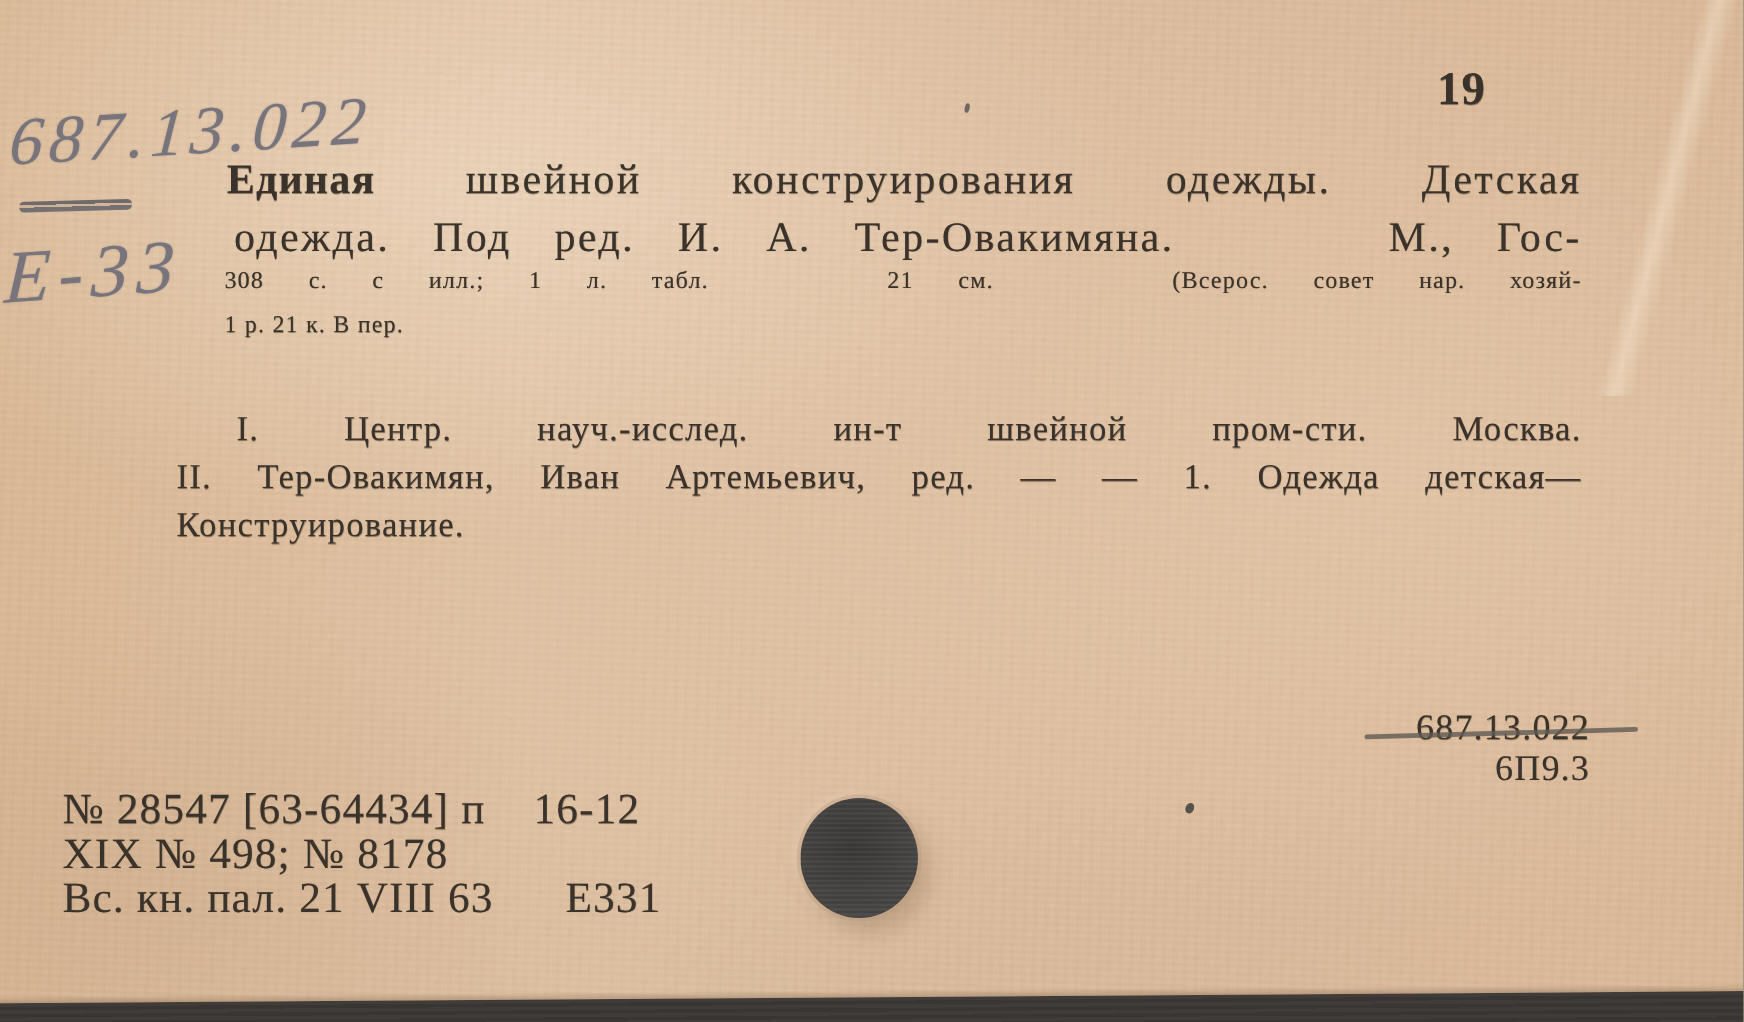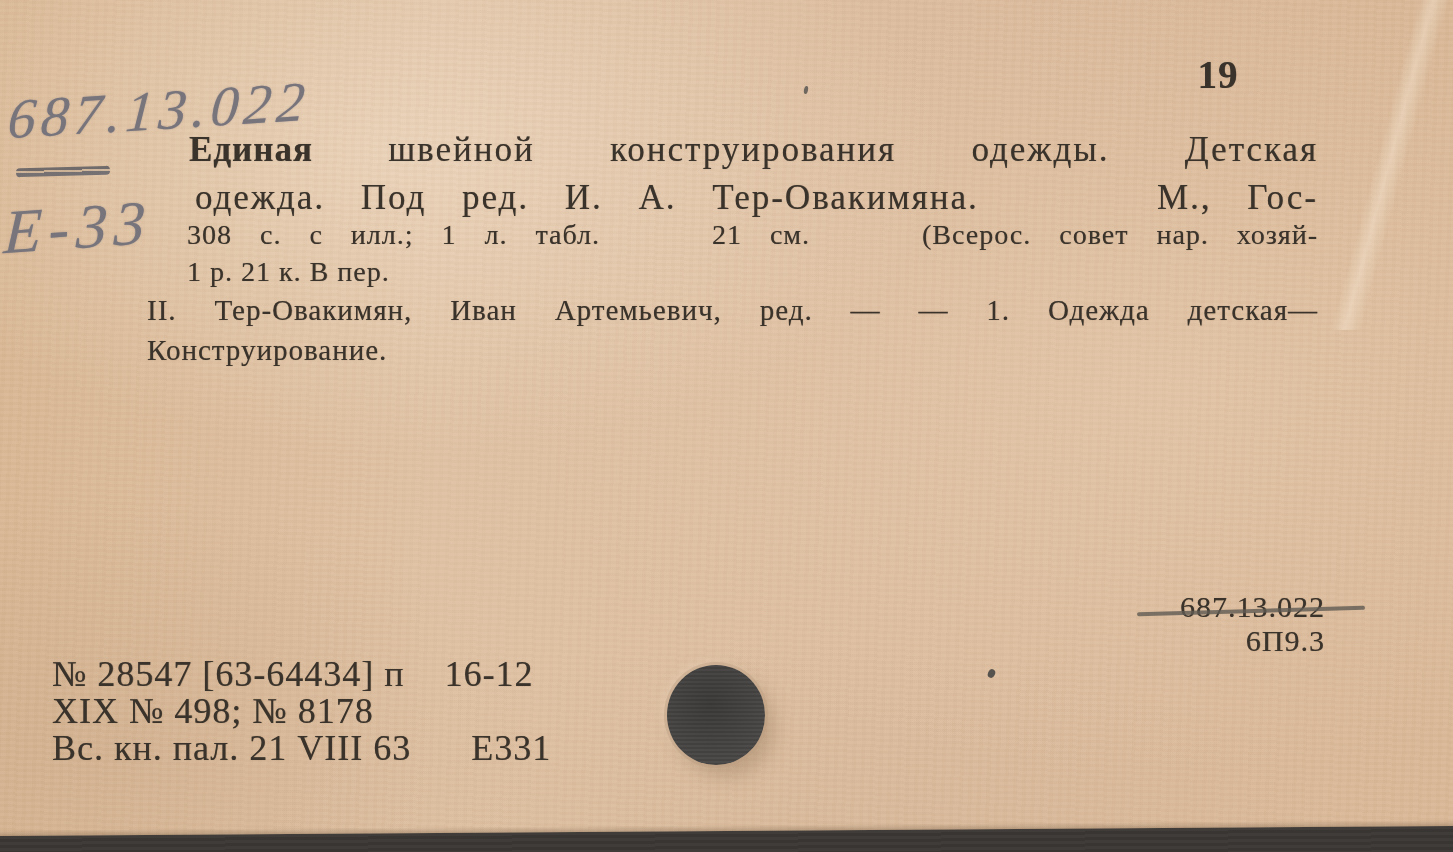--- a/index.html
+++ b/index.html
@@ -46,21 +46,21 @@
   .pencil-shelf {
     position:absolute; left:4px; top:192px; font-size:62px; font-style:italic;
     letter-spacing:7px; transform:rotate(-4deg) skewX(-7deg); white-space:nowrap;
   }
 
   
   .entry { position:absolute; left:147px; top:126px; width:1171px; }
   .ln { white-space:normal; }
   .j { text-align:justify; text-align-last:justify; }
   .t { font-size:35px; line-height:48px; letter-spacing:2px; }
-  .s { font-size:28px; line-height:37px; letter-spacing:1px; }
+  .s { font-size:20px; line-height:37px; letter-spacing:1px; }
   .m { font-size:29px; line-height:40px; letter-spacing:1px; }
   .ind2 { padding-left:48px; }
   .ind3 { padding-left:40px; }
   .ind4 { padding-left:50px; }
   .first-s { margin-top:-6px; }
   .tr-gap { margin-top:48px; }
   .bd { font-weight:bold; letter-spacing:1px;margin-left:42px; }
 
   
   .class-block {
@@ -113,20 +113,21 @@
 
   <div class="pencil pencil-call">687.13.022</div>
   <div class="pencil-underline"></div>
   <div class="pencil pencil-shelf">Е-33</div>
 
   <div class="entry ink">
     <div class="ln t j"><span class="bd">Единая</span><span> швейной конструирования одежды. Детская</span></div>
     <div class="ln t j ind2">одежда. Под ред. И. А. Тер-Овакимяна.&nbsp;&nbsp;&nbsp;&nbsp; М., Гос-</div>
     <div class="ln s j ind3 first-s">308 с. с илл.; 1 л. табл.&nbsp;&nbsp;&nbsp; 21 см.&nbsp;&nbsp;&nbsp; (Всерос. совет нар. хозяй-</div>
     <div class="ln s ind3">1 р. 21 к. В пер.</div>
+    <div class="ln m j ind4 tr-gap">I. Центр. науч.-исслед. ин-т швейной пром-сти. Москва.</div>
     <div class="ln m j">II. Тер-Овакимян, Иван Артемьевич, ред. — — 1. Одежда детская—</div>
     <div class="ln m">Конструирование.</div>
   </div>
 
   <div class="class-block ink">
     <div>687.13.022</div>
     <div>6П9.3</div>
   </div>
   <div class="strike-line"></div>
 

